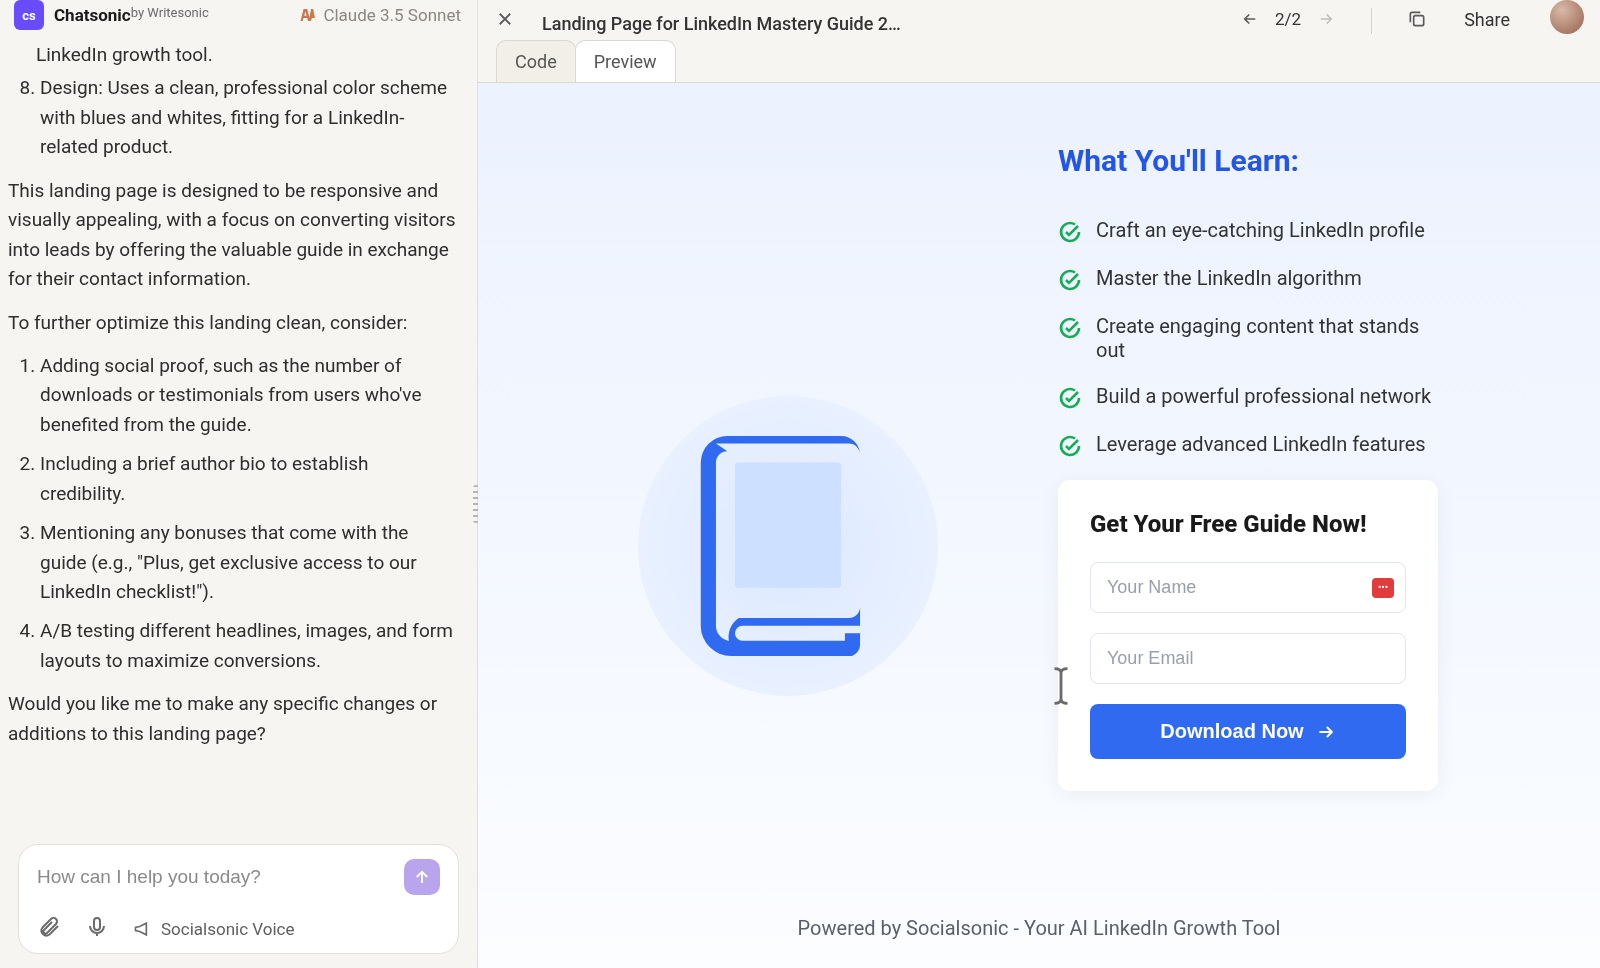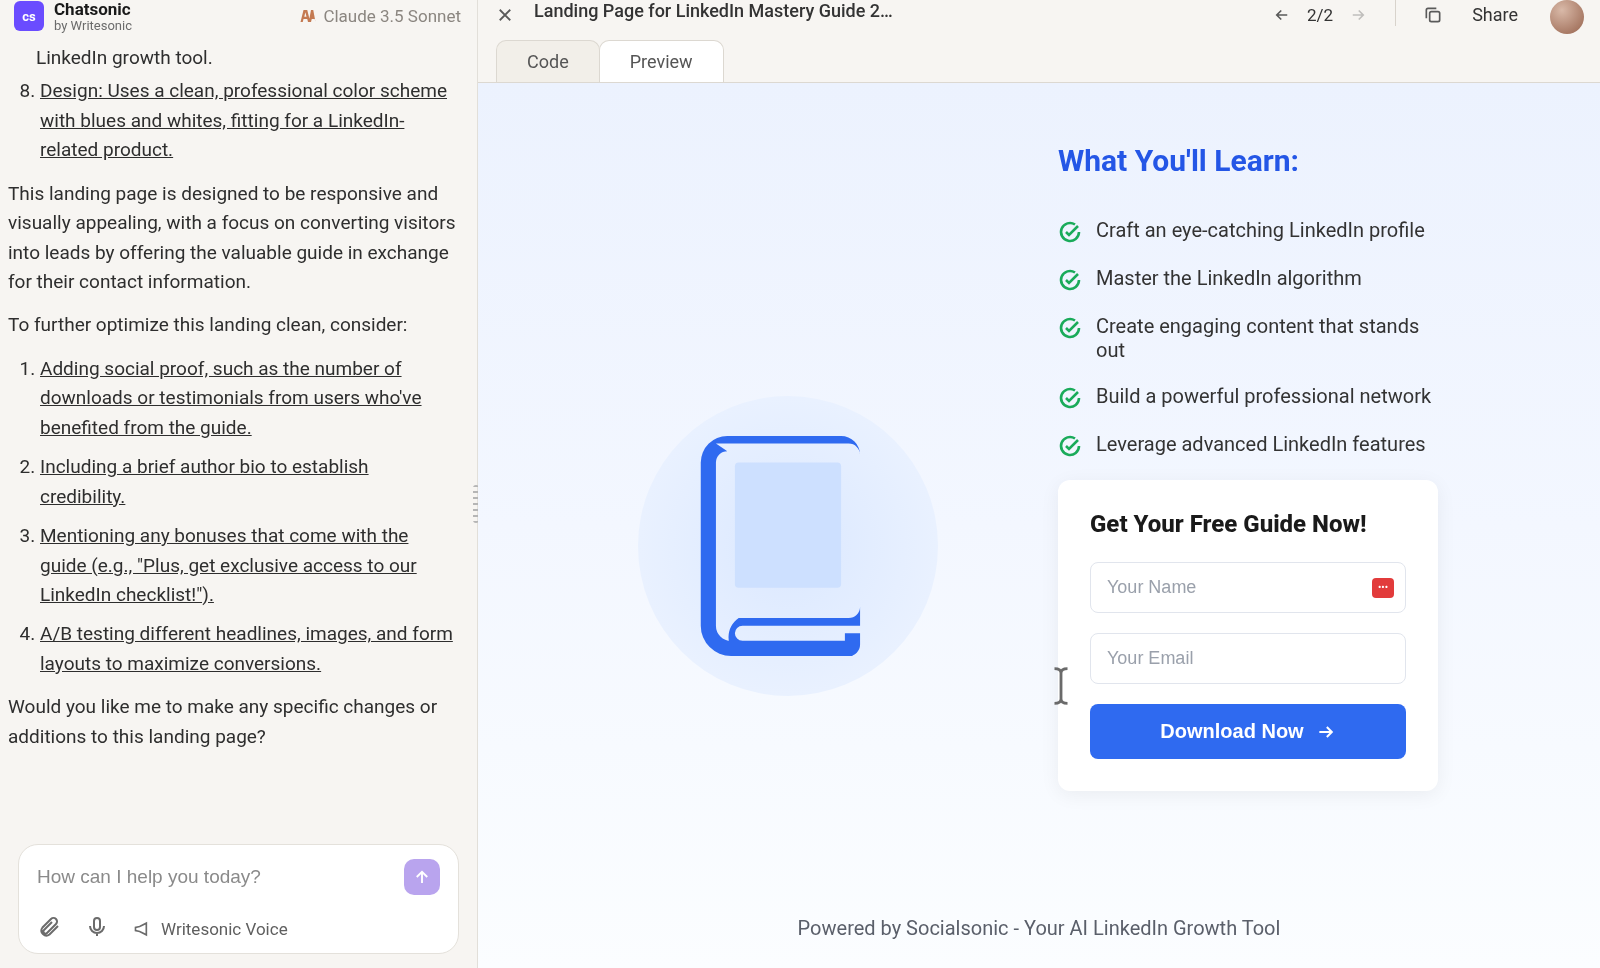--- a/index.html
+++ b/index.html
@@ -30,21 +30,21 @@
     }
     .brand-badge {
       width: 30px; height: 30px;
       background: #6a4cff;
       color: #fff;
       font-size: 13px;
       font-weight: 700;
       border-radius: 6px;
       display: flex; align-items: center; justify-content: center;
     }
-    .brand-text { display: flex; flex-direction: column; line-height: 1.1; }
+    .brand-text { display: flex; flex-direction: row; line-height: 1.1; }
     .brand-name { font-weight: 700; font-size: 17px; color: #1a1a1a; }
     .brand-sub { font-size: 13px; color: #6b6b6b; }
     .model-chip {
       margin-left: auto;
       display: flex; align-items: center; gap: 6px;
       color: #8b8680; font-size: 17px;
     }
     .model-chip .ai-icon {
       width: 18px; height: 18px;
       display: inline-block;
@@ -53,21 +53,21 @@
 
     .chat-body {
       flex: 1;
       overflow: hidden;
       padding: 4px 20px 0 8px;
       font-size: 19px;
       line-height: 1.55;
       color: #2e2e2e;
     }
     .chat-body ol { padding-left: 32px; margin: 4px 0 14px; }
-    .chat-body ol li { margin-bottom: 10px; text-decoration: underline; }
+    .chat-body ol li { margin-bottom: 10px; }
     .chat-body p { margin: 12px 0 14px; }
 
     .resize-gutter {
       position: absolute;
       right: -5px; top: 0; bottom: 0;
       width: 10px;
       cursor: col-resize;
     }
     .resize-notch {
       position: absolute;
@@ -113,23 +113,23 @@
     .comp-icon { width: 24px; height: 24px; color: #6b6b6b; }
     .voice-label { font-size: 17px; color: #5f5f5f; display: flex; align-items: center; gap: 8px; }
 
     
     .right-col {
       flex: 1;
       background: #f7f5f2;
       display: flex; flex-direction: column;
     }
     .artifact-header {
-      display: flex; align-items: flex-start;
+      display: flex; align-items: flex-end;
       padding: 0 16px 6px 12px;
-      gap: 14px;
+      gap: 22px;
     }
     .icon-btn {
       width: 30px; height: 30px;
       display: flex; align-items: center; justify-content: center;
       color: #5a5a5a;
       border-radius: 6px;
     }
     .artifact-title {
       font-size: 18px; font-weight: 500; color: #333;
       white-space: nowrap; overflow: hidden; text-overflow: ellipsis;
@@ -149,21 +149,21 @@
       border-radius: 50%;
       background: radial-gradient(circle at 35% 30%, #d9b9a8, #96624c);
       margin-left: 8px;
     }
 
     .tab-row {
       display: flex; gap: 0;
       padding-left: 18px;
     }
     .tab {
-      padding: 10px 30px;
+      padding: 10px 18px;
       font-size: 18px;
       color: #555;
       border: 1px solid #dcd8d1;
       border-bottom: none;
       border-radius: 10px 10px 0 0;
       background: #f2efe9;
       margin-right: -1px;
     }
     .tab.active {
       background: #fff;
@@ -335,21 +335,21 @@
         <span>
           <svg class="comp-icon" viewBox="0 0 24 24" fill="none" stroke="currentColor" stroke-width="2">
               <rect x="9" y="3" width="6" height="12" rx="3"></rect>
               <path d="M5 11a7 7 0 0014 0M12 18v3"></path>
             </svg>
         </span>
         <span class="voice-label">
           <svg class="comp-icon" style="width:20px;height:20px" viewBox="0 0 24 24" fill="none" stroke="currentColor" stroke-width="2">
               <path d="M3 10v4l5 1 8 4V5l-8 4-5 1z"></path>
             </svg>
-          <span>Writesonic Voice</span>
+          <span>Socialsonic Voice</span>
         </span>
       </div>
     </div>
 
     <div class="resize-gutter"></div>
     <div class="resize-notch"></div>
   </div>
 
   <div class="right-col">
     <div class="artifact-header">

